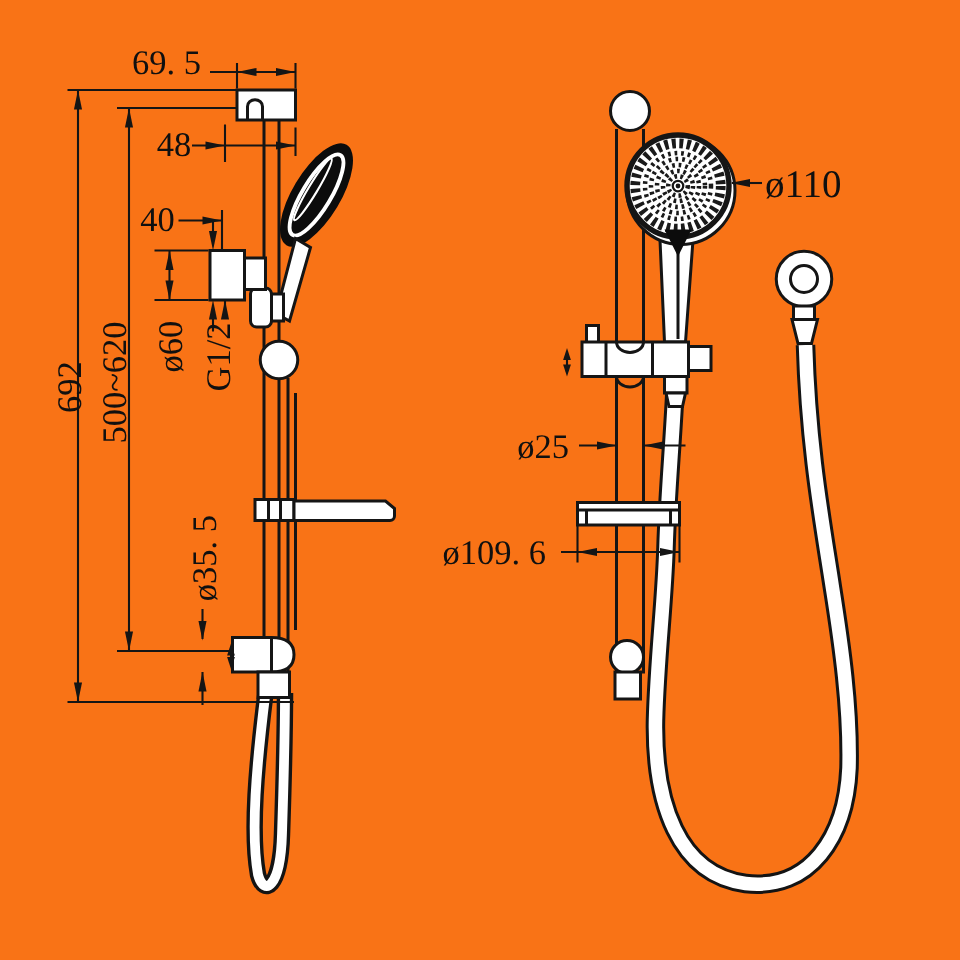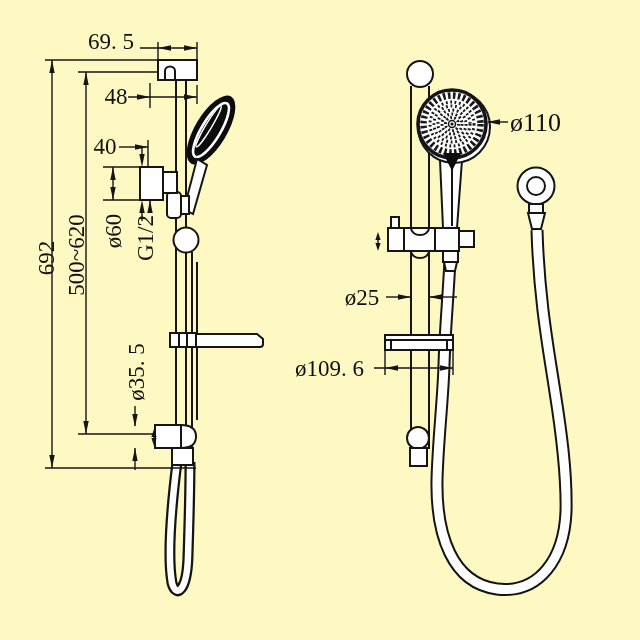--- a/index.html
+++ b/index.html
@@ -1,16 +1,16 @@
 <!DOCTYPE html>
 <html><head>
 <meta charset="utf-8">
 <style>
   html,body{margin:0;padding:0;background:#ffffff;}
-  .stage{width:640px;height:640px;background:#fef9c3;position:relative;overflow:hidden;}
+  .stage{width:640px;height:640px;background:#f97316;position:relative;overflow:hidden;}
   svg{display:block;}
   text{font-family:"Liberation Serif","DejaVu Serif",serif;fill:#101010;}
   .dim{font-size:23px;}
   .dimbig{font-size:26px;}
   .ln{stroke:#151515;stroke-width:1.4;fill:none;}
   .obj{stroke:#151515;stroke-width:2;fill:none;}
   .objw{stroke:#151515;stroke-width:2;fill:#ffffff;}
   .arr{fill:#151515;stroke:none;}
 </style>
 </head>

